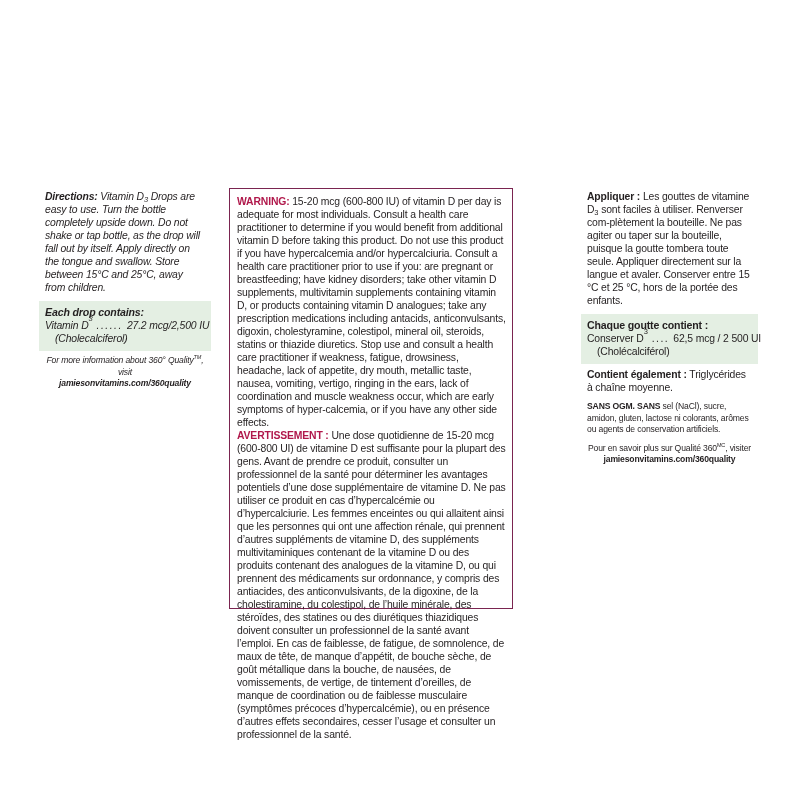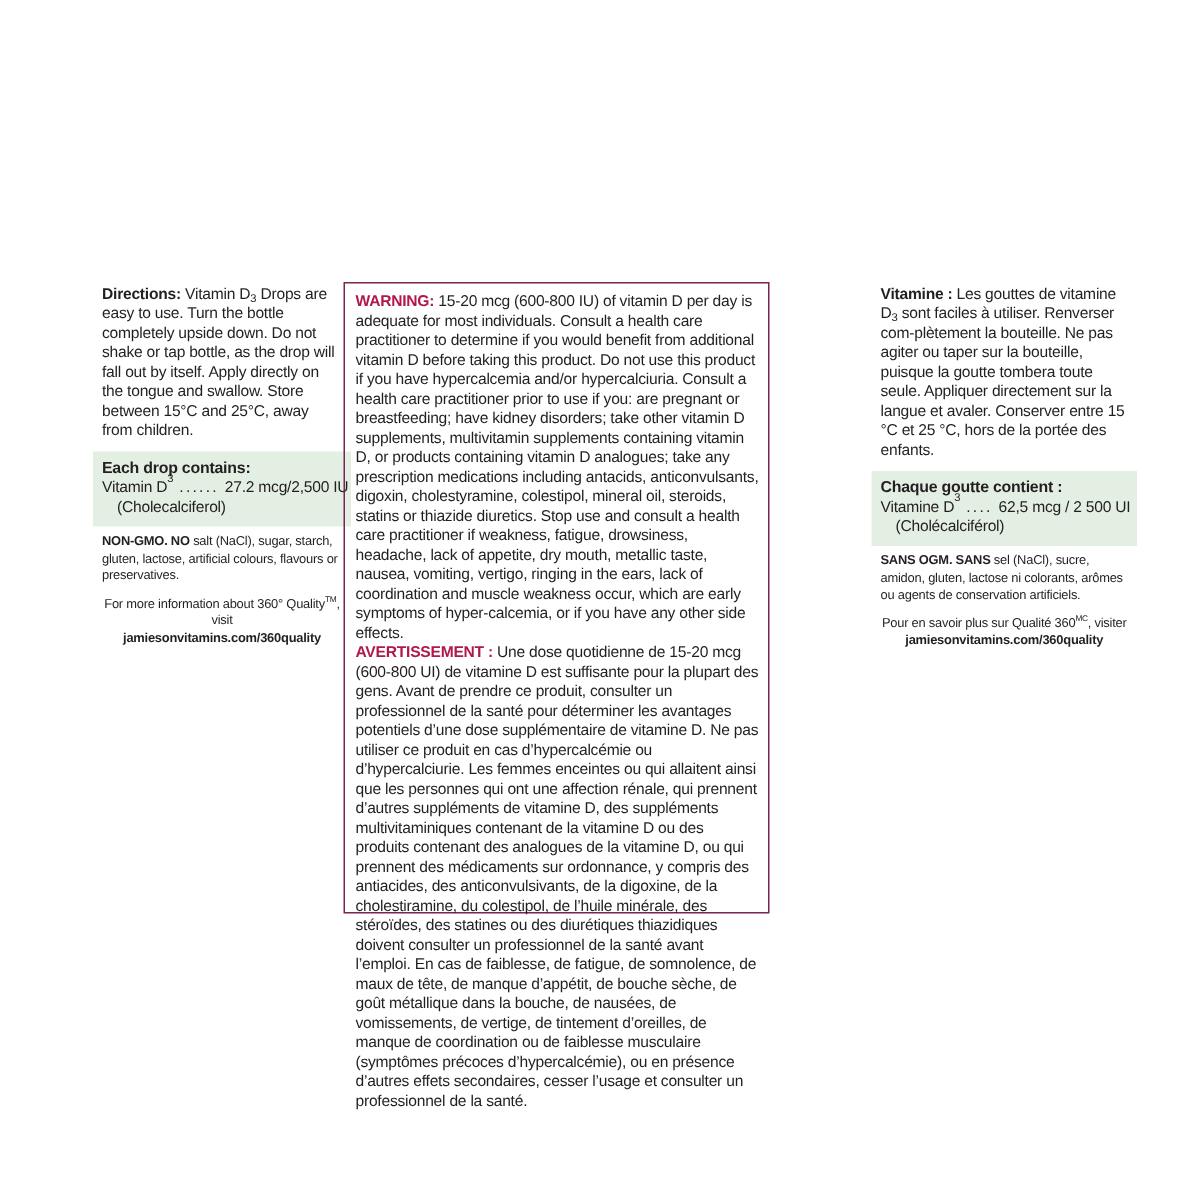--- a/index.html
+++ b/index.html
@@ -15,21 +15,21 @@
       font-family: "Liberation Sans", sans-serif;
       color: #231f20;
     }
     .col {
       position: absolute;
       font-size: 10.4px;
       line-height: 13px;
       letter-spacing: -0.15px;
     }
     .col p { margin: 0; }
-    .col-left { left: 68px; top: 190px; width: 160px; }
+    .col-left { left: 45px; top: 190px; width: 160px; font-style: italic; }
     .col-right { left: 587px; top: 190px; width: 165px; }
     .col-mid {
       left: 229px; top: 188px; width: 284px; height: 421px;
       border: 1.5px solid #7a2450;
       box-sizing: border-box;
       padding: 6px 6px 0 7px;
     }
     .para { margin-bottom: 7px !important; }
     .lbl { font-weight: bold; }
     .warn-lbl { font-weight: bold; color: #b0184b; }
@@ -67,52 +67,52 @@
   <div class="green-box">
     <div class="title">Each drop contains:</div>
     <div class="row">
       <span>Vitamin D</span>
         <span class="sub">3</span>
       <span class="dots">......</span>
       <span>27.2 mcg/2,500 IU</span>
     </div>
     <div class="indent">(Cholecalciferol)</div>
   </div>
-  <p class="small">
-    <span class="lbl">NON-GMO. NO</span><span> salt (NaCl), sugar, starch, gluten, lactose, artificial colours, flavours or preservatives.</span>
-  </p>
   <div class="footer">
     <div><span>For more information about 360° Quality</span><sup class="tm">TM</sup><span>, visit</span></div>
     <div class="url">jamiesonvitamins.com/360quality</div>
   </div>
 </div>
 
 <div class="col col-mid">
   <p class="mid-para">
     <span class="warn-lbl">WARNING:</span><span> 15-20 mcg (600-800 IU) of vitamin D per day is adequate for most individuals. Consult a health care practitioner to determine if you would benefit from additional vitamin D before taking this product. Do not use this product if you have hypercalcemia and/or hypercalciuria. Consult a health care practitioner prior to use if you: are pregnant or breastfeeding; have kidney disorders; take other vitamin D supplements, multivitamin supplements containing vitamin D, or products containing vitamin D analogues; take any prescription medications including antacids, anticonvulsants, digoxin, cholestyramine, colestipol, mineral oil, steroids, statins or thiazide diuretics. Stop use and consult a health care practitioner if weakness, fatigue, drowsiness, headache, lack of appetite, dry mouth, metallic taste, nausea, vomiting, vertigo, ringing in the ears, lack of coordination and muscle weakness occur, which are early symptoms of hyper-calcemia, or if you have any other side effects.</span>
   </p>
   <p class="mid-para">
     <span class="warn-lbl">AVERTISSEMENT :</span><span> Une dose quotidienne de 15-20 mcg (600-800 UI) de vitamine D est suffisante pour la plupart des gens. Avant de prendre ce produit, consulter un professionnel de la santé pour déterminer les avantages potentiels d’une dose supplémentaire de vitamine D. Ne pas utiliser ce produit en cas d’hypercalcémie ou d’hypercalciurie. Les femmes enceintes ou qui allaitent ainsi que les personnes qui ont une affection rénale, qui prennent d’autres suppléments de vitamine D, des suppléments multivitaminiques contenant de la vitamine D ou des produits contenant des analogues de la vitamine D, ou qui prennent des médicaments sur ordonnance, y compris des antiacides, des anticonvulsivants, de la digoxine, de la cholestiramine, du colestipol, de l’huile minérale, des stéroïdes, des statines ou des diurétiques thiazidiques doivent consulter un professionnel de la santé avant l’emploi. En cas de faiblesse, de fatigue, de somnolence, de maux de tête, de manque d’appétit, de bouche sèche, de goût métallique dans la bouche, de nausées, de vomissements, de vertige, de tintement d’oreilles, de manque de coordination ou de faiblesse musculaire (symptômes précoces d’hypercalcémie), ou en présence d’autres effets secondaires, cesser l’usage et consulter un professionnel de la santé.</span>
   </p>
 </div>
 
 <div class="col col-right">
   <p class="para">
-    <span class="lbl">Vitamine :</span><span> Les gouttes de vitamine D</span><span class="sub">3</span><span> sont faciles à utiliser. Renverser com-plètement la bouteille. Ne pas agiter ou taper sur la bouteille, puisque la goutte tombera toute seule. Appliquer directement sur la langue et avaler. Conserver entre 15 °C et 25 °C, hors de la portée des enfants.</span>
+    <span class="lbl">Appliquer :</span><span> Les gouttes de vitamine D</span><span class="sub">3</span><span> sont faciles à utiliser. Renverser com-plètement la bouteille. Ne pas agiter ou taper sur la bouteille, puisque la goutte tombera toute seule. Appliquer directement sur la langue et avaler. Conserver entre 15 °C et 25 °C, hors de la portée des enfants.</span>
   </p>
   <div class="green-box">
     <div class="title">Chaque goutte contient :</div>
     <div class="row">
-      <span>Vitamine D</span>
+      <span>Conserver D</span>
         <span class="sub">3</span>
       <span class="dots">....</span>
       <span>62,5 mcg / 2 500 UI</span>
     </div>
     <div class="indent">(Cholécalciférol)</div>
   </div>
+  <p class="para">
+    <span class="lbl">Contient également :</span><span> Triglycérides à chaîne moyenne.</span>
+  </p>
   <p class="small">
     <span class="lbl">SANS OGM. SANS</span><span> sel (NaCl), sucre, amidon, gluten, lactose ni colorants, arômes ou agents de conservation artificiels.</span>
   </p>
   <div class="footer">
     <div><span>Pour en savoir plus sur Qualité 360</span><sup class="tm">MC</sup><span>, visiter</span></div>
     <div class="url">jamiesonvitamins.com/360quality</div>
   </div>
 </div>
 
 </body></html>

